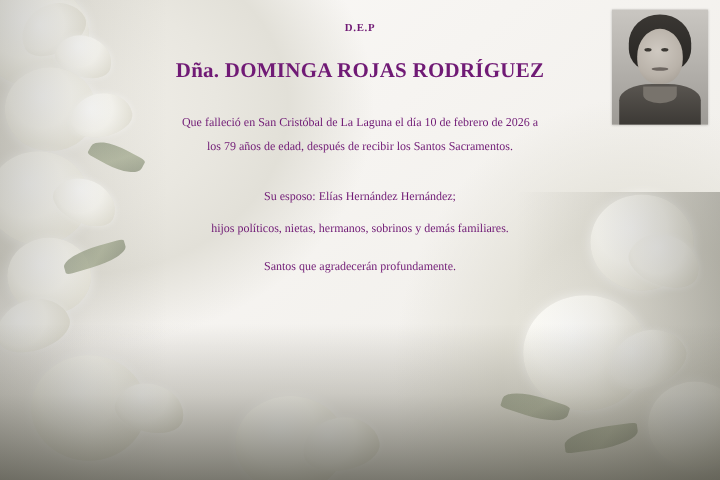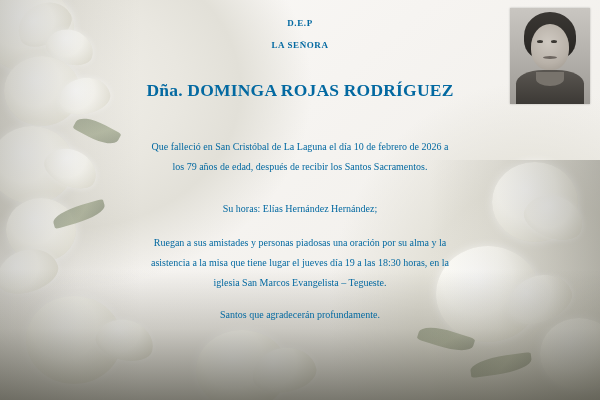--- a/index.html
+++ b/index.html
@@ -69,47 +69,47 @@
     background: linear-gradient(135deg, #6d7a5c 0%, #8a9572 55%, #5d684e 100%);
     opacity: .55;
   }
 
   
   .content {
     position: absolute;
     left: 0; right: 0; top: 0; bottom: 0;
     padding: 10px 0 0 0;
     text-align: center;
-    color: #0369a1;
+    color: #701a75;
   }
   .dep {
     font-size: 9px;
     font-weight: bold;
     letter-spacing: 0.6px;
     margin-top: 8px;
   }
   .senora {
     font-size: 9px;
     font-weight: bold;
     letter-spacing: 0.6px;
     margin-top: 12px;
   }
   .name {
     font-size: 17.5px;
     font-weight: bold;
-    margin-top: 30px;
+    margin-top: 20px;
     letter-spacing: 0.2px;
   }
   .para {
     font-size: 10px;
     line-height: 20px;
     width: 300px;
     margin: 0 auto;
   }
-  .p1 { margin-top: 36px; }
+  .p1 { margin-top: 24px; }
   .p2 { margin-top: 22px; }
   .p3 { margin-top: 6px; }
   .p4 { margin-top: 6px; }
   .p5 { margin-top: 14px; width: 310px; }
   .p6 { margin-top: 12px; font-size: 10px; }
   .p7 { margin-top: 24px; font-size: 10px; }
 
   
   .portrait {
     position: absolute;
@@ -214,21 +214,20 @@
     <div class="hair"></div>
     <div class="face"></div>
     <div class="eye l"></div>
     <div class="eye r"></div>
     <div class="mouth"></div>
     <div class="collar"></div>
   </div>
 
   <div class="content">
     <div class="dep">D.E.P</div>
-    <div class="senora">LA SEÑORA</div>
     <div class="name">Dña. DOMINGA ROJAS RODRÍGUEZ</div>
     <div class="para p1">Que falleció en San Cristóbal de La Laguna el día 10 de febrero de 2026 a los 79 años de edad, después de recibir los Santos Sacramentos.</div>
-    <div class="para p2">Su horas: Elías Hernández Hernández;</div>
-    <div class="para p5">Ruegan a sus amistades y personas piadosas una oración por su alma y la asistencia a la misa que tiene lugar el jueves día 19 a las 18:30 horas, en la iglesia San Marcos Evangelista – Tegueste.</div>
+    <div class="para p2">Su esposo: Elías Hernández Hernández;</div>
+    <div class="para p4">hijos políticos, nietas, hermanos, sobrinos y demás familiares.</div>
     <div class="para p6">Santos que agradecerán profundamente.</div>
   </div>
 
 </div>
 
 </body></html>

